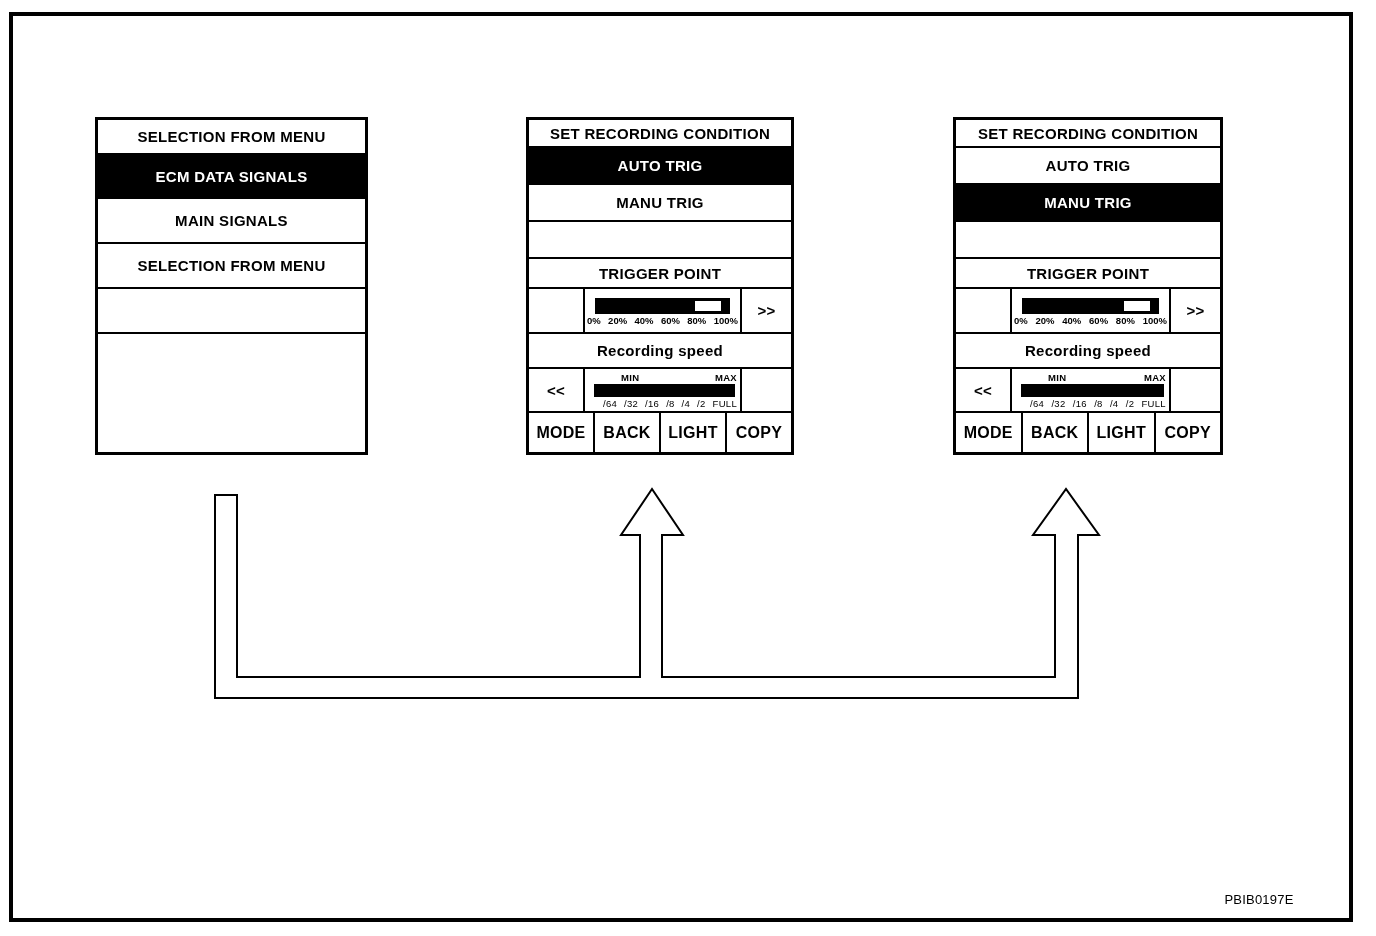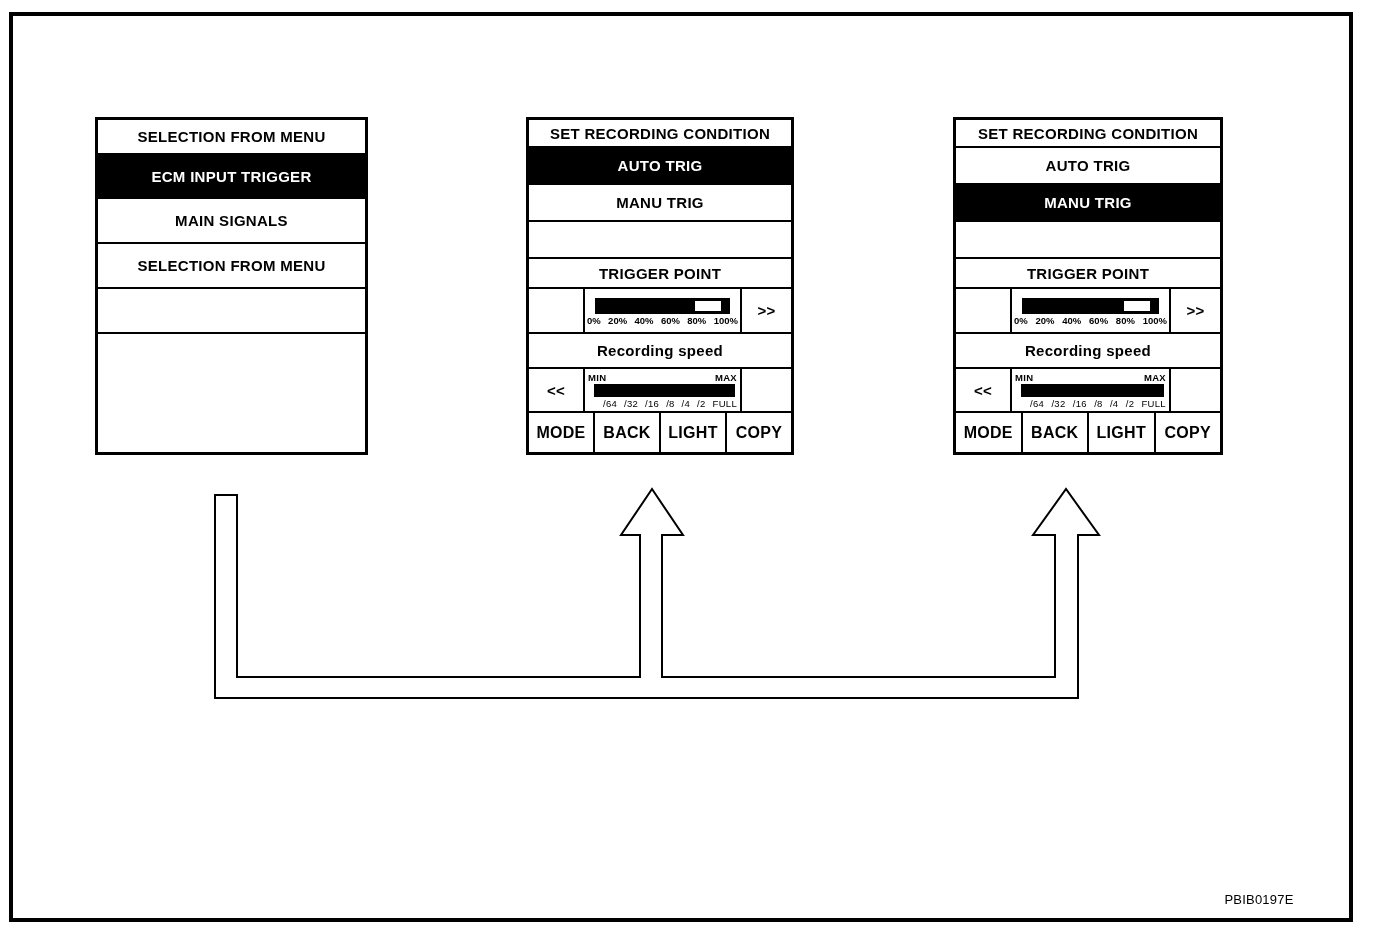--- a/index.html
+++ b/index.html
@@ -31,21 +31,21 @@
   .cell:not(:first-child){border-left:2px solid #000;}
   .cell-left{flex:0 0 54px;align-items:center;font-weight:bold;font-size:15px;}
   .cell-mid{flex:1 1 auto;}
   .cell-right{flex:0 0 51px;align-items:center;font-weight:bold;font-size:15px;}
   .tbar{height:14px;background:#000;border:1px solid #000;position:relative;margin:2px 10px 0 10px;}
   .tmarker{position:absolute;top:1px;bottom:1px;background:#fff;border:1px solid #000;box-sizing:border-box;}
   .scale{
     display:flex;justify-content:space-between;font-size:9.5px;font-weight:bold;
     margin:1px 2px 0 2px;letter-spacing:0;
   }
-  .minmax{display:flex;justify-content:space-between;font-size:9.5px;font-weight:bold;padding:1px 3px 0 3px;}
+  .minmax{display:flex;justify-content:space-between;font-size:9.5px;font-weight:bold;padding:1px 3px 0 3px;margin-left:33px;}
   .sbar{height:13px;background:#000;margin:1px 5px 0 9px;}
   .sscale{display:flex;justify-content:space-between;font-size:9.5px;font-weight:normal;padding:1px 3px 1px 18px;}
   .btnrow{display:flex;flex:1 1 auto;align-items:stretch;padding:0;}
   .btn{
     flex:1 1 0;display:flex;align-items:center;justify-content:center;
     font-weight:bold;font-size:16px;box-sizing:border-box;
   }
   .btn:not(:first-child){border-left:2px solid #000;}
   .flow-arrow{position:absolute;left:200px;top:480px;}
   .fig-code{
@@ -54,21 +54,21 @@
   }
 </style>
 </head>
 <body>
 
 <div class="stage">
   <div class="frame"></div>
 
   <div class="panel panel-menu">
     <div class="row" style="height:33px">SELECTION FROM MENU</div>
-    <div class="row hl" style="height:44px">ECM INPUT TRIGGER</div>
+    <div class="row hl" style="height:44px">ECM DATA SIGNALS</div>
     <div class="row" style="height:45px">MAIN SIGNALS</div>
     <div class="row" style="height:45px">SELECTION FROM MENU</div>
     <div class="row" style="height:45px"></div>
     <div class="row grow"></div>
   </div>
 
   <div class="panel panel-rec-a">
     <div class="row" style="height:26px">SET RECORDING CONDITION</div>
     <div class="row hl" style="height:37px">AUTO TRIG</div>
     <div class="row" style="height:37px">MANU TRIG</div>

